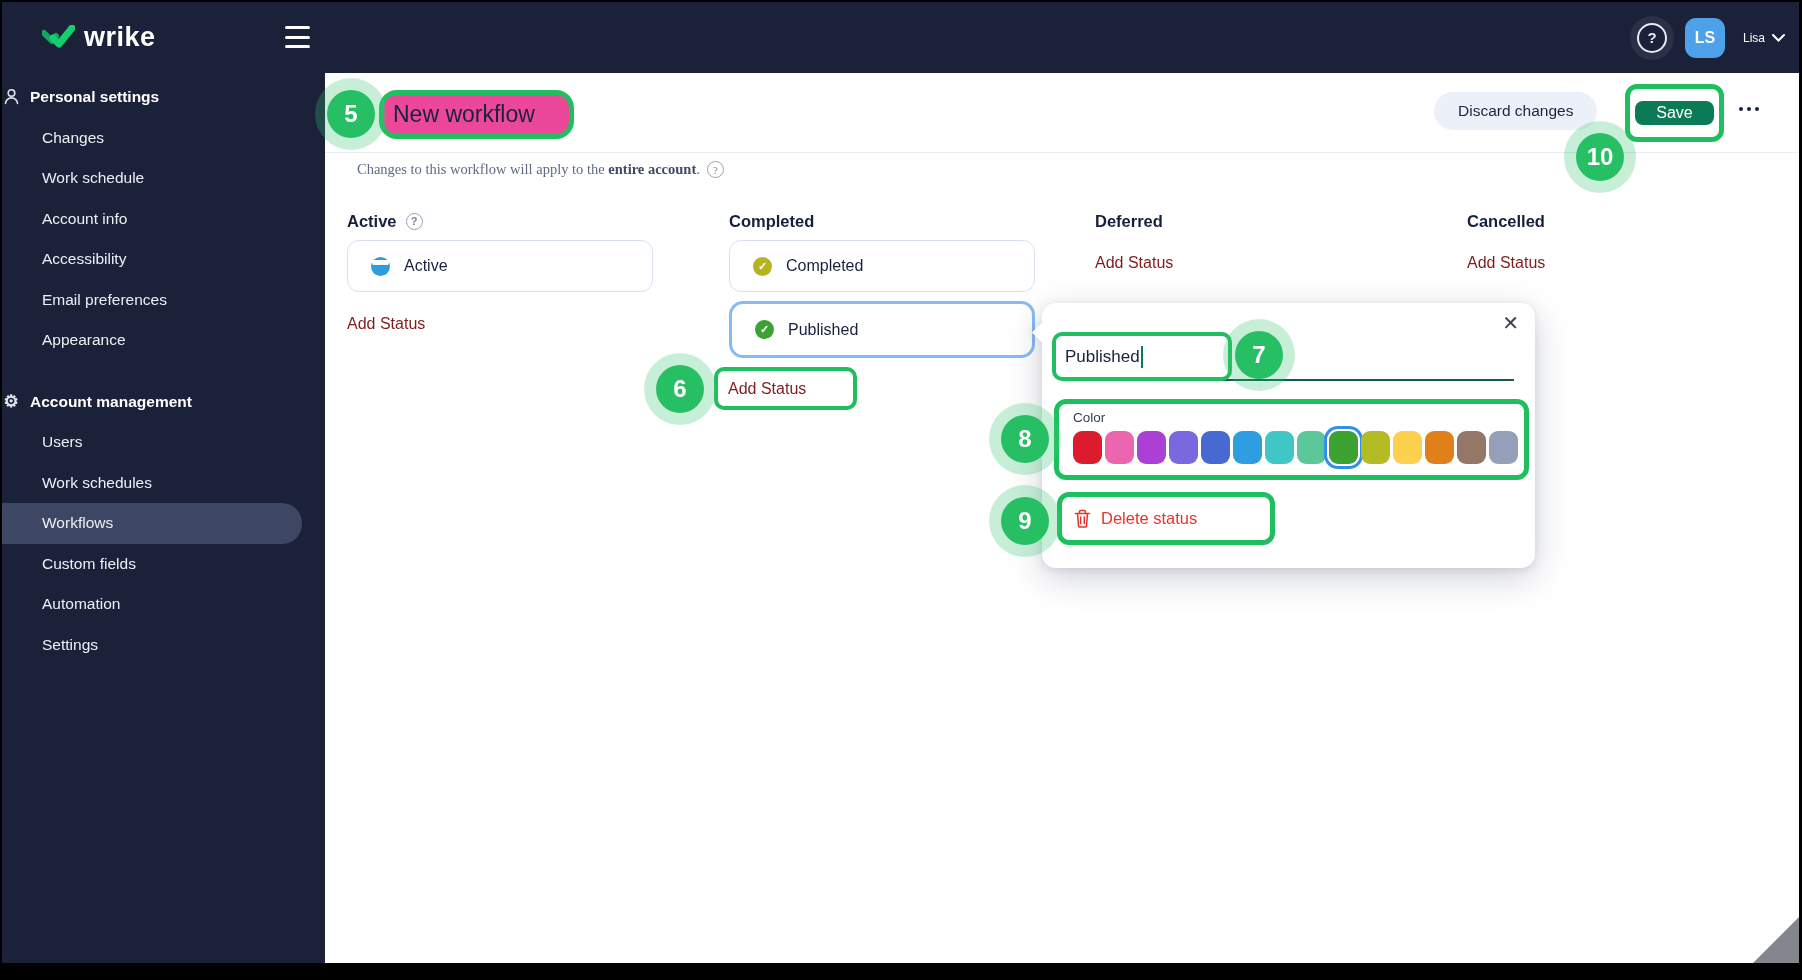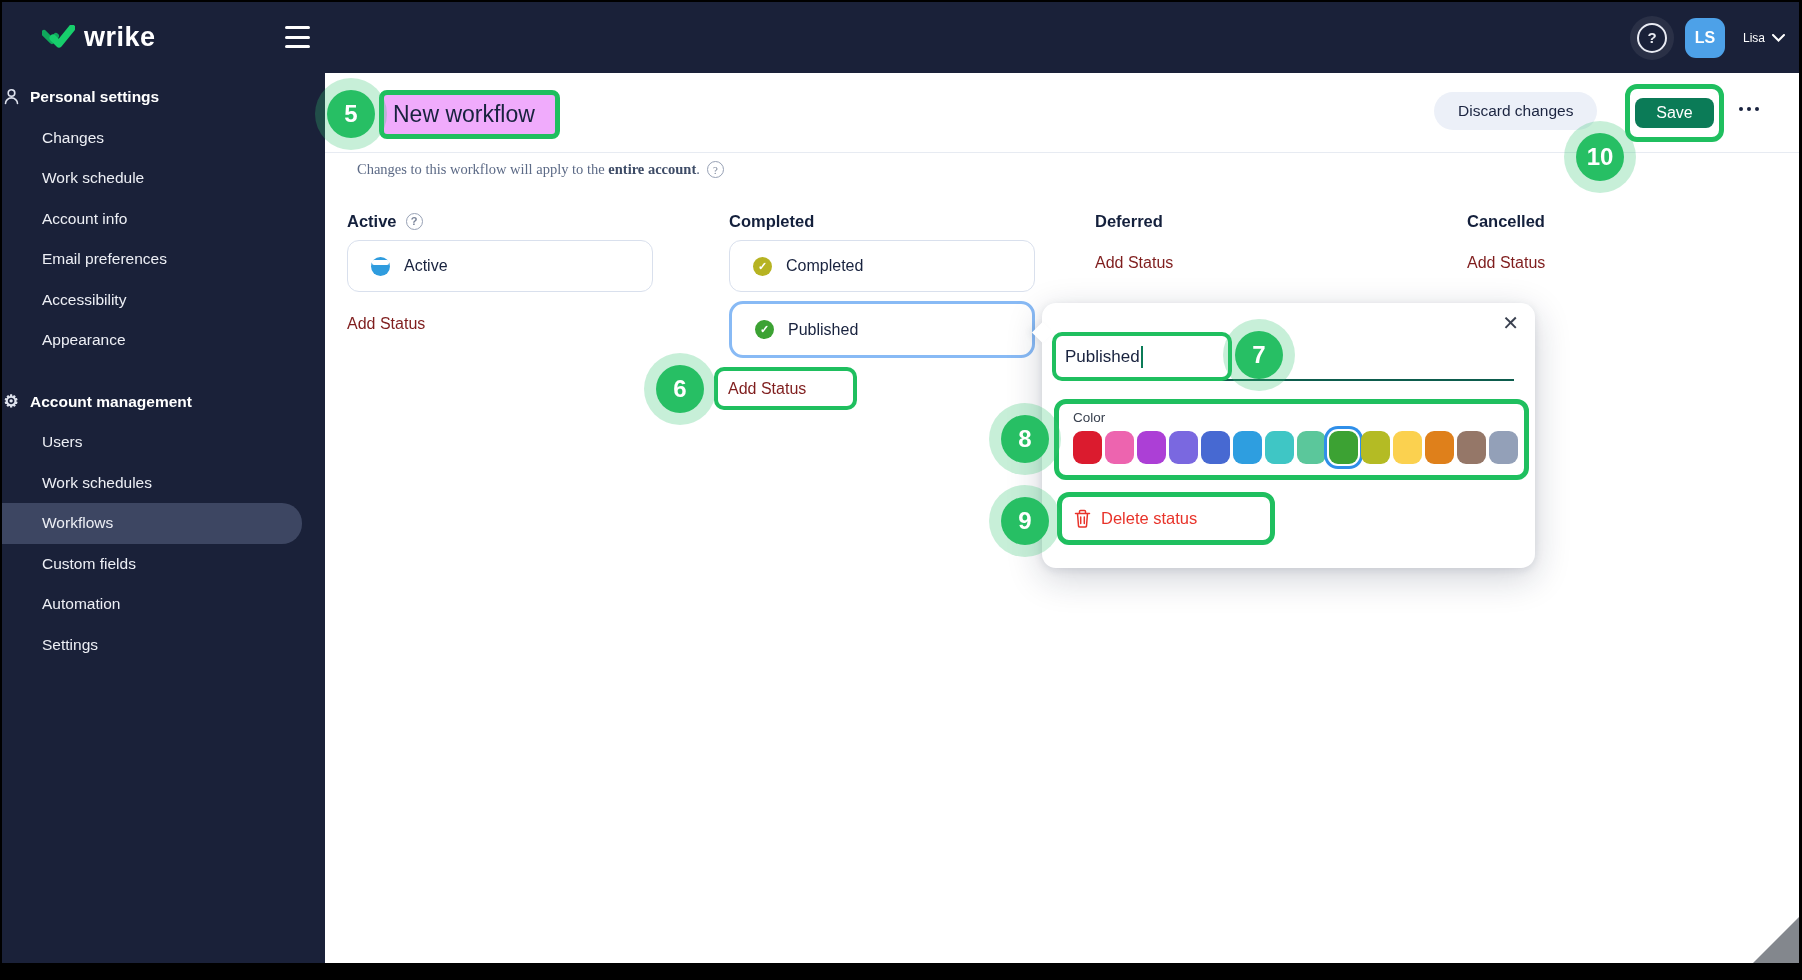--- a/index.html
+++ b/index.html
@@ -25,26 +25,26 @@
   .side-item { padding-left:40px; }
   .side-item.active { background:#3D4662; width:300px; border-radius:0 20px 20px 0; }
   .side-gap { height:21px; }
   .side-icon { width:18px; height:18px; display:flex; align-items:center; justify-content:center; }
   .gear-glyph { color:#dfe3ee; font-size:17px; line-height:1; }
 
   
   .content { position:absolute; left:323px; top:71px; width:1474px; height:890px; background:#fff; }
   .divider { position:absolute; left:0; top:79px; width:100%; height:1px; background:#E7EBF2; }
 
-  .title-box { position:absolute; left:54px; top:17px; width:181px; height:49px; border:5px solid #1FBF5F; border-radius:8px; background:#f0abfc; display:flex; align-items:center; padding-left:9px; }
+  .title-box { position:absolute; left:54px; top:17px; width:195px; height:49px; border:5px solid #1FBF5F; border-radius:18px; background:#ec4899; display:flex; align-items:center; padding-left:9px; }
   .title-text { font-size:23px; color:#18223E; white-space:nowrap; }
 
   .btn-discard { position:absolute; left:1109px; top:19px; height:38px; padding:0 24px; background:#ECF0F8; border:none; border-radius:19px; font-size:15.5px; color:#1B2440; font-family:inherit; cursor:pointer; }
   .save-ann { position:absolute; left:1300px; top:11px; width:99px; height:58px; border:5px solid #1FBF5F; border-radius:12px; background:#fff; display:flex; align-items:center; justify-content:center; }
-  .btn-save { width:79px; height:30px; background:#0B7B57; color:#fff; border:none; border-radius:8px; font-size:16px; font-family:inherit; cursor:pointer; }
+  .btn-save { width:79px; height:24px; background:#0B7B57; color:#fff; border:none; border-radius:8px; font-size:16px; font-family:inherit; cursor:pointer; }
   .more-btn { position:absolute; left:1414px; top:30px; width:26px; height:12px; display:flex; align-items:center; gap:4px; cursor:pointer; }
   .more-btn i { width:4px; height:4px; border-radius:50%; background:#18223E; }
 
   .notice { position:absolute; left:32px; top:88px; font-size:14.5px; color:#5C6A86; display:flex; align-items:flex-start;font-family:Liberation Serif, serif; }
   .notice b { color:#3d4b66; }
   .q-icon { display:inline-flex; width:17px; height:17px; border:1.4px solid #97A1B5; border-radius:50%; color:#7a8499; font-size:11px; align-items:center; justify-content:center; margin-left:7px; flex:none; }
 
   .column { position:absolute; top:137px; width:306px; }
   .col-active   { left:22px; }
   .col-completed{ left:404px; }
@@ -136,24 +136,24 @@
       <div class="side-row side-item">
           <span>Changes</span>
         </div>
       <div class="side-row side-item">
           <span>Work schedule</span>
         </div>
       <div class="side-row side-item">
           <span>Account info</span>
         </div>
       <div class="side-row side-item">
+          <span>Accessibility</span>
+        </div>
+      <div class="side-row side-item">
           <span>Email preferences</span>
-        </div>
-      <div class="side-row side-item">
-          <span>Accessibility</span>
         </div>
       <div class="side-row side-item">
           <span>Appearance</span>
         </div>
       <div class="side-gap"></div>
       <div class="side-row side-header">
         <span class="side-icon">
             <span class="gear-glyph">⚙</span>
           </span>
         <span>Account management</span>

